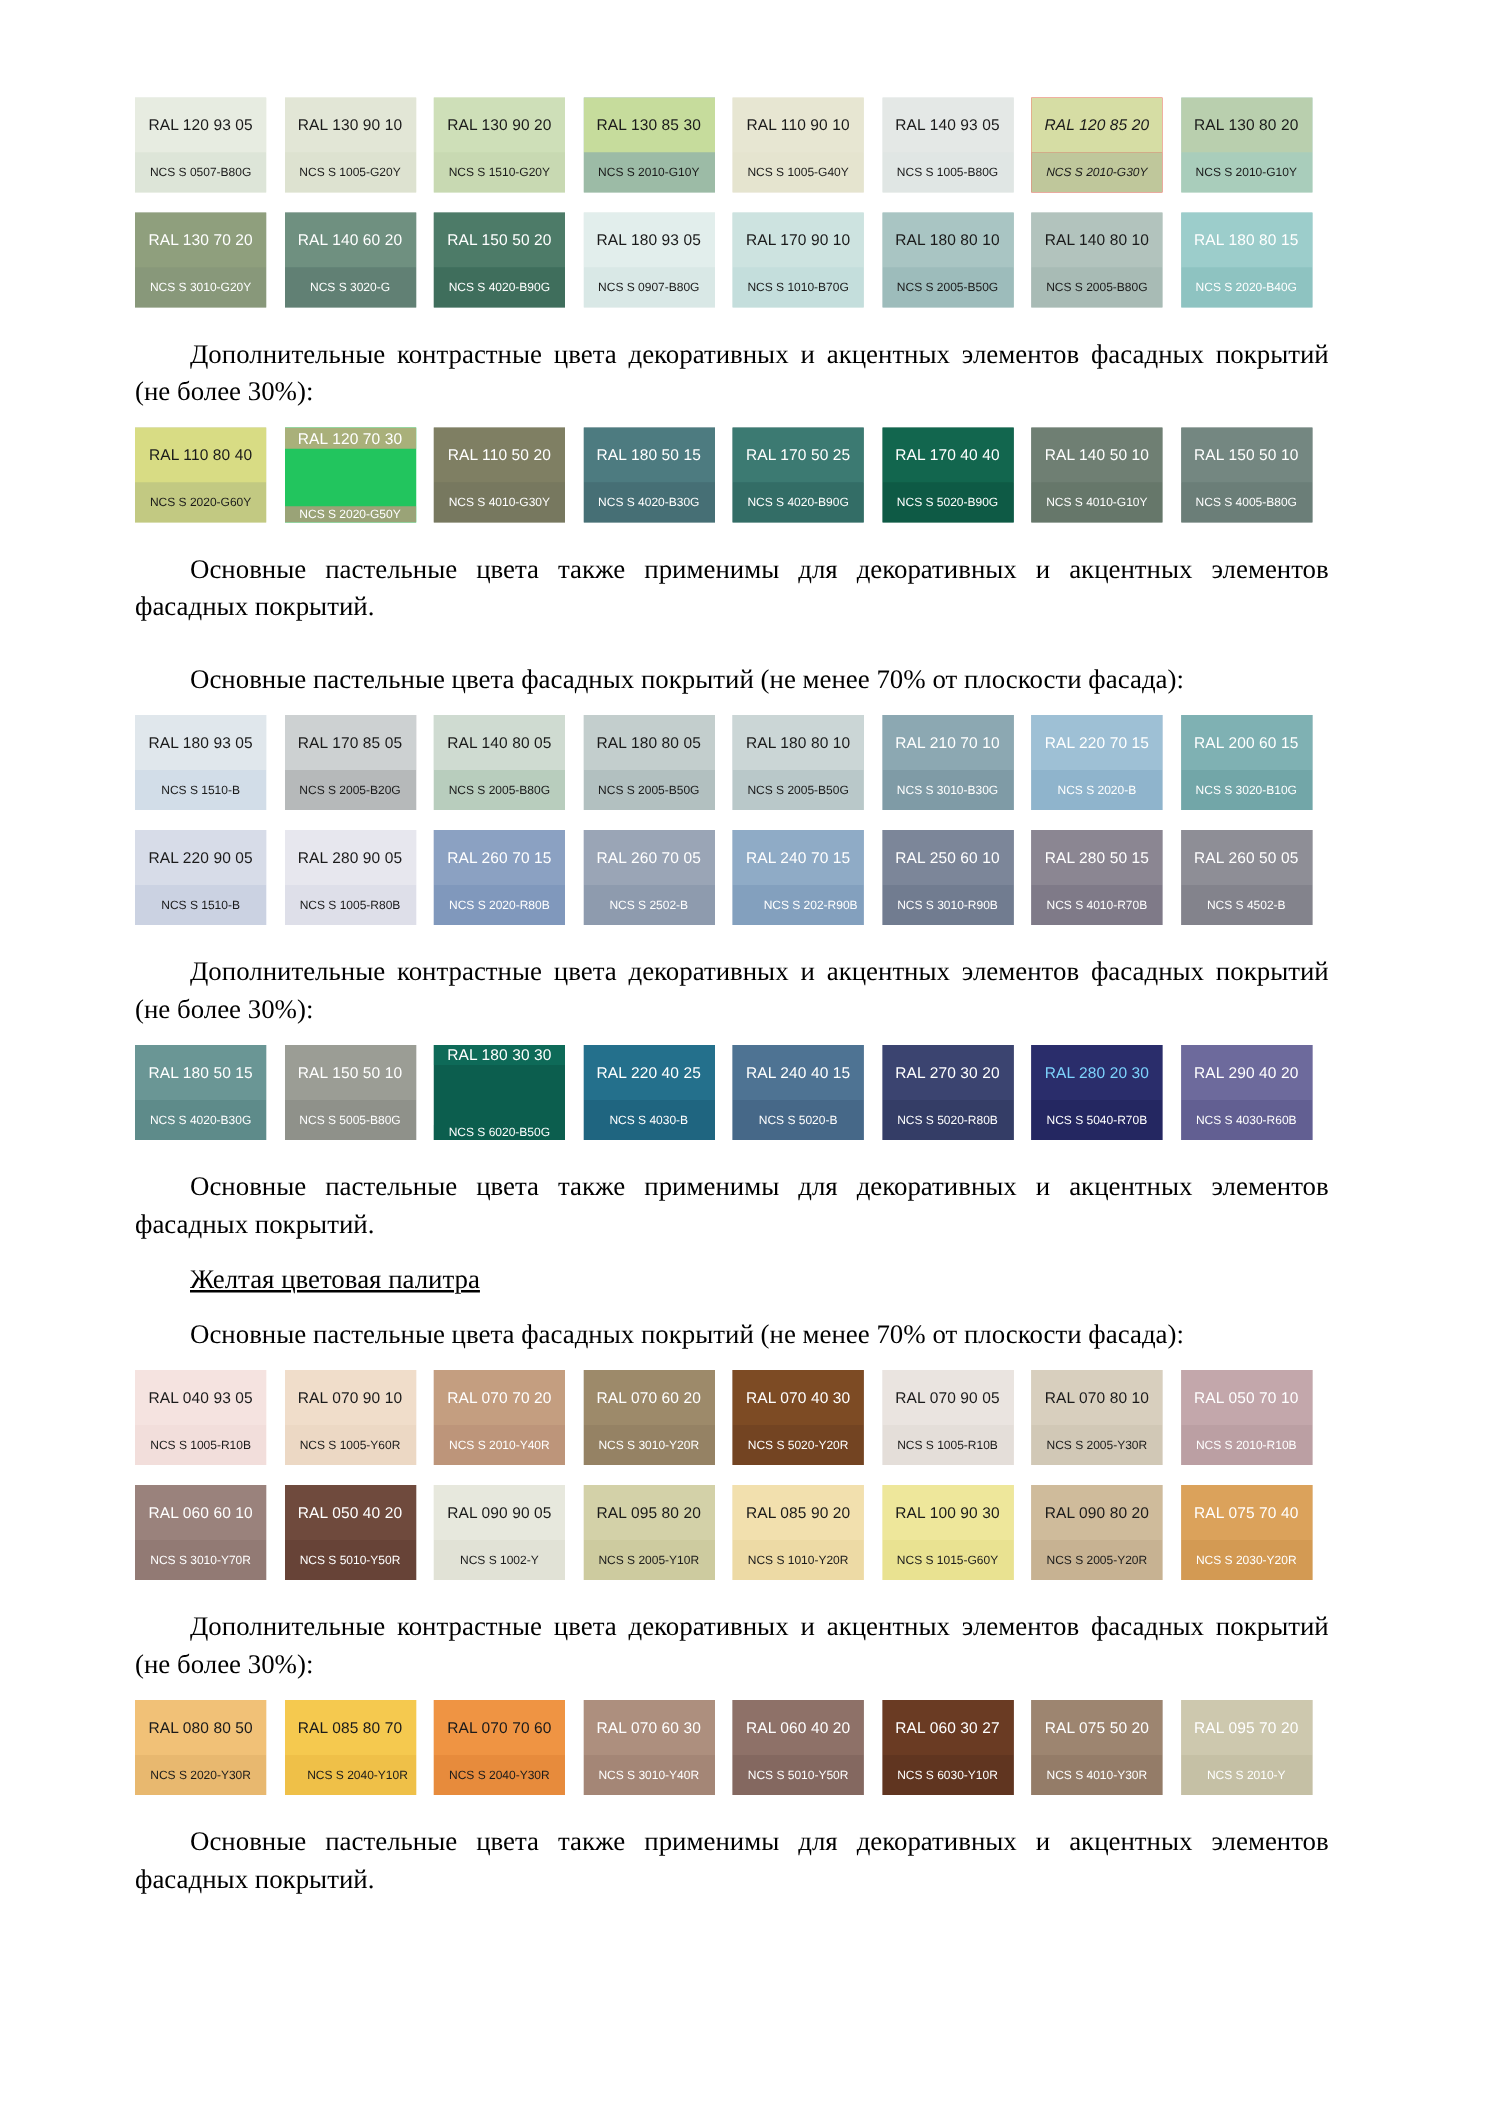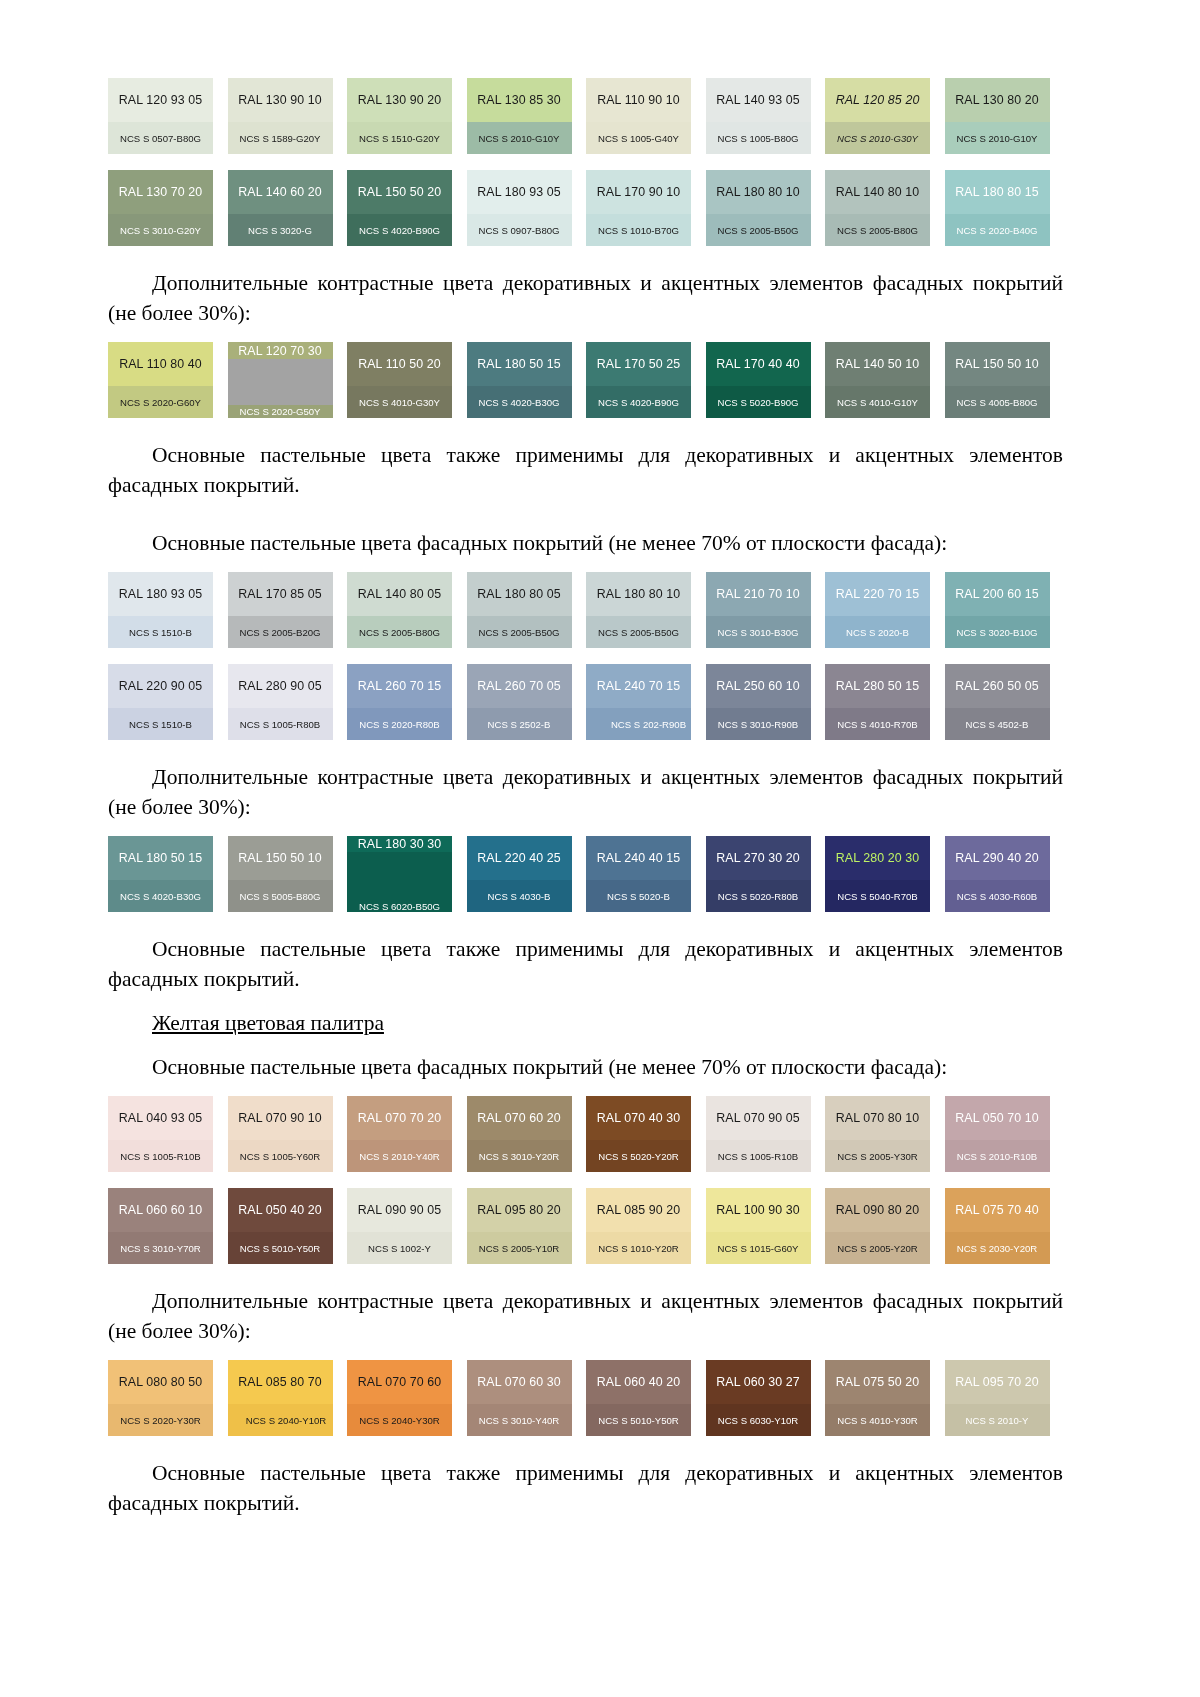--- a/index.html
+++ b/index.html
@@ -113,21 +113,21 @@
           </div>
           <div class="band-bot" style="background: rgb(221, 229, 216);">
             <div class="ncs-label" style="color: rgb(26, 26, 26);">NCS S 0507-B80G</div>
           </div>
         </div>
         <div class="swatch" style="background: rgb(221, 226, 208);">
           <div class="band-top" style="background: rgb(226, 230, 214);">
             <div class="ral-label" style="color: rgb(26, 26, 26);">RAL 130 90 10</div>
           </div>
           <div class="band-bot" style="background: rgb(221, 226, 208);">
-            <div class="ncs-label" style="color: rgb(26, 26, 26);">NCS S 1589-G20Y</div>
+            <div class="ncs-label" style="color: rgb(26, 26, 26);">NCS S 1005-G20Y</div>
           </div>
         </div>
         <div class="swatch" style="background: rgb(200, 217, 178);">
           <div class="band-top" style="background: rgb(206, 223, 184);">
             <div class="ral-label" style="color: rgb(26, 26, 26);">RAL 130 90 20</div>
           </div>
           <div class="band-bot" style="background: rgb(200, 217, 178);">
             <div class="ncs-label" style="color: rgb(26, 26, 26);">NCS S 1510-G20Y</div>
           </div>
         </div>
@@ -245,21 +245,21 @@
 
     <div class="swatch-grid rowblock" id="grid-green-contrast">
         <div class="swatch" style="background: rgb(194, 201, 130);">
           <div class="band-top" style="background: rgb(216, 220, 132);">
             <div class="ral-label" style="color: rgb(26, 26, 26);">RAL 110 80 40</div>
           </div>
           <div class="band-bot" style="background: rgb(194, 201, 130);">
             <div class="ncs-label" style="color: rgb(26, 26, 26);">NCS S 2020-G60Y</div>
           </div>
         </div>
-        <div class="swatch" style="background: #a3a3a3; gap: 46px;">
+        <div class="swatch" style="background: #22c55e; gap: 46px;">
           <div class="band-top" style="background: rgb(169, 176, 122);">
             <div class="ral-label" style="color: rgb(255, 255, 255);">RAL 120 70 30</div>
           </div>
           <div class="band-bot" style="background: rgb(154, 163, 119);">
             <div class="ncs-label" style="color: rgb(255, 255, 255);">NCS S 2020-G50Y</div>
           </div>
         </div>
         <div class="swatch" style="background: rgb(119, 120, 95);">
           <div class="band-top" style="background: rgb(127, 127, 99);">
             <div class="ral-label" style="color: rgb(255, 255, 255);">RAL 110 50 20</div>
@@ -504,21 +504,21 @@
         <div class="swatch" style="background: rgb(52, 61, 102);">
           <div class="band-top" style="background: rgb(59, 68, 112);">
             <div class="ral-label" style="color: rgb(255, 255, 255);">RAL 270 30 20</div>
           </div>
           <div class="band-bot" style="background: rgb(52, 61, 102);">
             <div class="ncs-label" style="color: rgb(255, 255, 255);">NCS S 5020-R80B</div>
           </div>
         </div>
         <div class="swatch" style="background: rgb(36, 39, 97);">
           <div class="band-top" style="background: rgb(42, 45, 107);">
-            <div class="ral-label" style="color: #bef264;">RAL 280 20 30</div>
+            <div class="ral-label" style="color: #7dd3fc;">RAL 280 20 30</div>
           </div>
           <div class="band-bot" style="background: rgb(36, 39, 97);">
             <div class="ncs-label" style="color: rgb(255, 255, 255);">NCS S 5040-R70B</div>
           </div>
         </div>
         <div class="swatch" style="background: rgb(98, 95, 146);">
           <div class="band-top" style="background: rgb(109, 106, 156);">
             <div class="ral-label" style="color: rgb(255, 255, 255);">RAL 290 40 20</div>
           </div>
           <div class="band-bot" style="background: rgb(98, 95, 146);">

